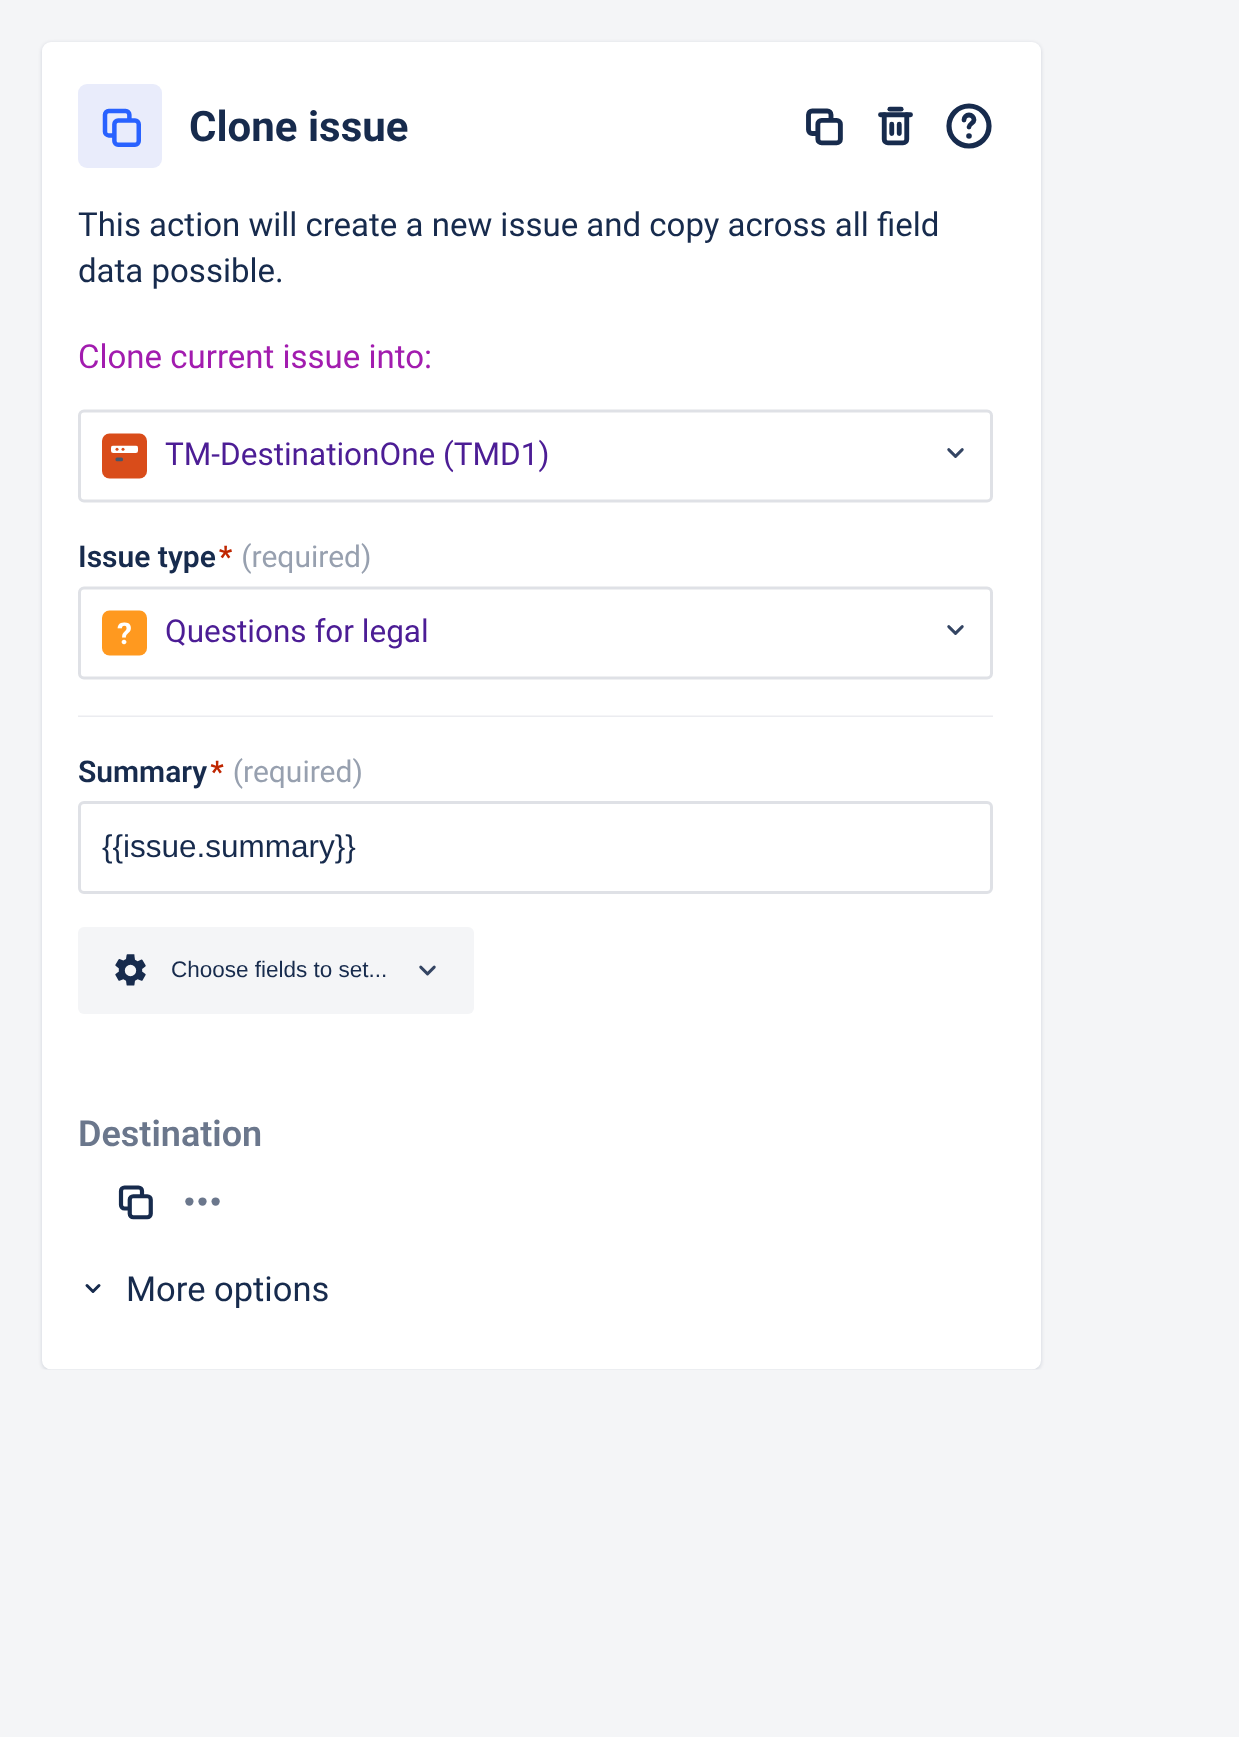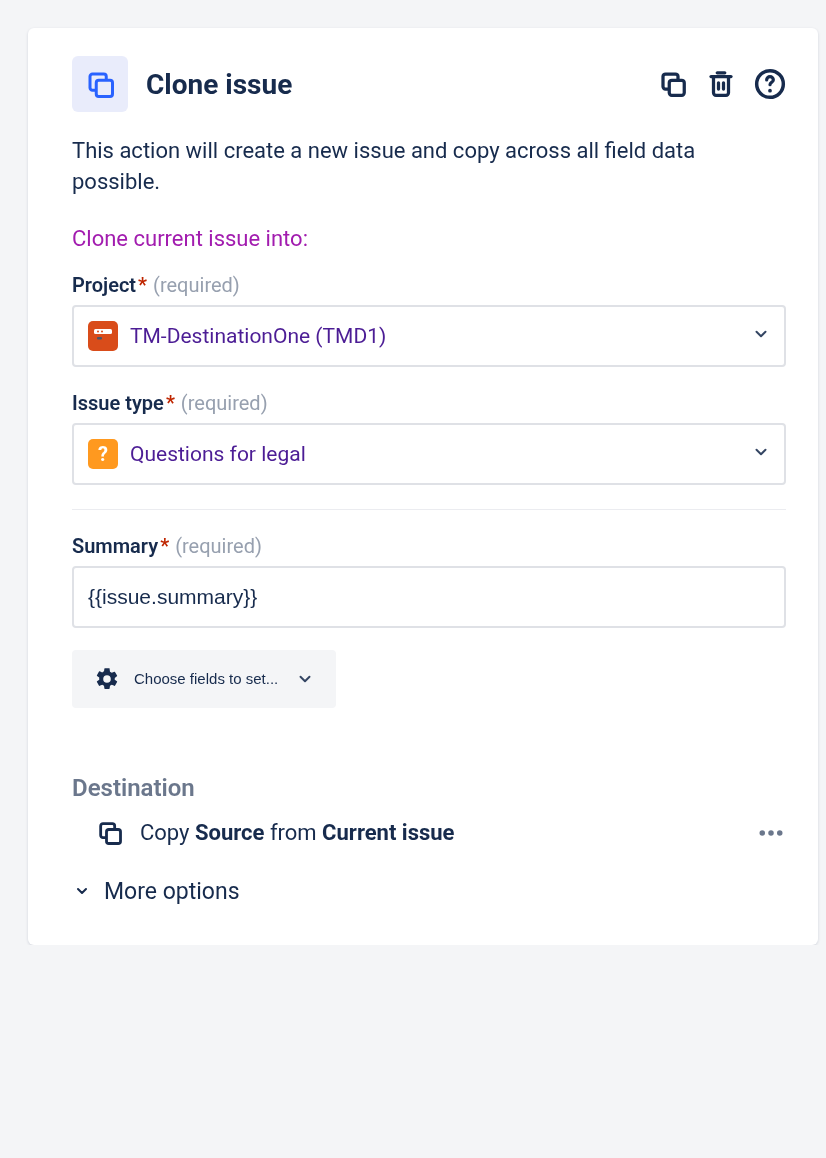--- a/index.html
+++ b/index.html
@@ -7,22 +7,22 @@
     margin: 0;
     padding: 0;
     background: #f4f5f7;
     font-family: -apple-system, BlinkMacSystemFont, "Segoe UI", Roboto, Helvetica, Arial, sans-serif;
     color: #172b4d;
   }
   .panel {
     background: #fff;
     border-radius: 6px;
     margin: 28px 0 0 28px;
-    padding: 28px 32px 40px 44px;
-    width: 790px;
+    padding: 28px 32px 40px 24px;
+    width: 666px;
     box-shadow: 0 1px 3px rgba(9,30,66,0.15);
   }
   .panel-header {
     display: flex;
     align-items: center;
     margin-bottom: 24px;
   }
   .header-icon-box {
     width: 56px;
     height: 56px;
@@ -195,23 +195,20 @@
           <circle cx="12" cy="17" r="1.4" fill="#172b4d"></circle>
         </svg>
       </div>
     </div>
   </div>
 
   <div class="description">This action will create a new issue and copy across all field data possible.</div>
 
   <div class="subheading">Clone current issue into:</div>
 
-  <div class="field-label">
-    <span>Project</span><span class="asterisk">*</span><span class="required-hint">(required)</span>
-  </div>
   <div class="select-box">
     <div class="select-icon" style="background:#d94c1a;">
       <svg width="18" height="14" viewBox="0 0 18 14">
         <rect x="0" y="0" width="18" height="5" rx="1.5" fill="#ffffff"></rect>
         <rect x="3" y="1.5" width="2" height="2" rx="1" fill="#d94c1a"></rect>
         <rect x="7" y="1.5" width="2" height="2" rx="1" fill="#d94c1a"></rect>
         <rect x="3" y="8" width="5" height="2.5" rx="1" fill="#4a5568"></rect>
       </svg>
     </div>
     <div class="select-value">TM-DestinationOne (TMD1)</div>
@@ -258,23 +255,20 @@
 
   <div class="section-label">Destination</div>
 
   <div class="copy-row">
     <div class="copy-row-icon">
       <svg width="28" height="28" viewBox="0 0 24 24" fill="none">
         <rect x="4" y="4" width="12" height="12" rx="2" stroke="#172b4d" stroke-width="2.4"></rect>
         <rect x="9" y="9" width="12" height="12" rx="2" fill="#fff" stroke="#172b4d" stroke-width="2.4"></rect>
       </svg>
     </div>
-    <div class="copy-row-text">
-      <span>Copy </span><span class="bold">Source</span><span> from </span><span class="bold">Current issue</span>
-    </div>
     <div class="more-actions">
       <svg width="30" height="30" viewBox="0 0 24 24" fill="#6b778c">
         <circle cx="5" cy="12" r="2.2"></circle>
           <circle cx="12" cy="12" r="2.2"></circle>
           <circle cx="19" cy="12" r="2.2"></circle>
       </svg>
     </div>
   </div>
 
   <div class="more-options">

